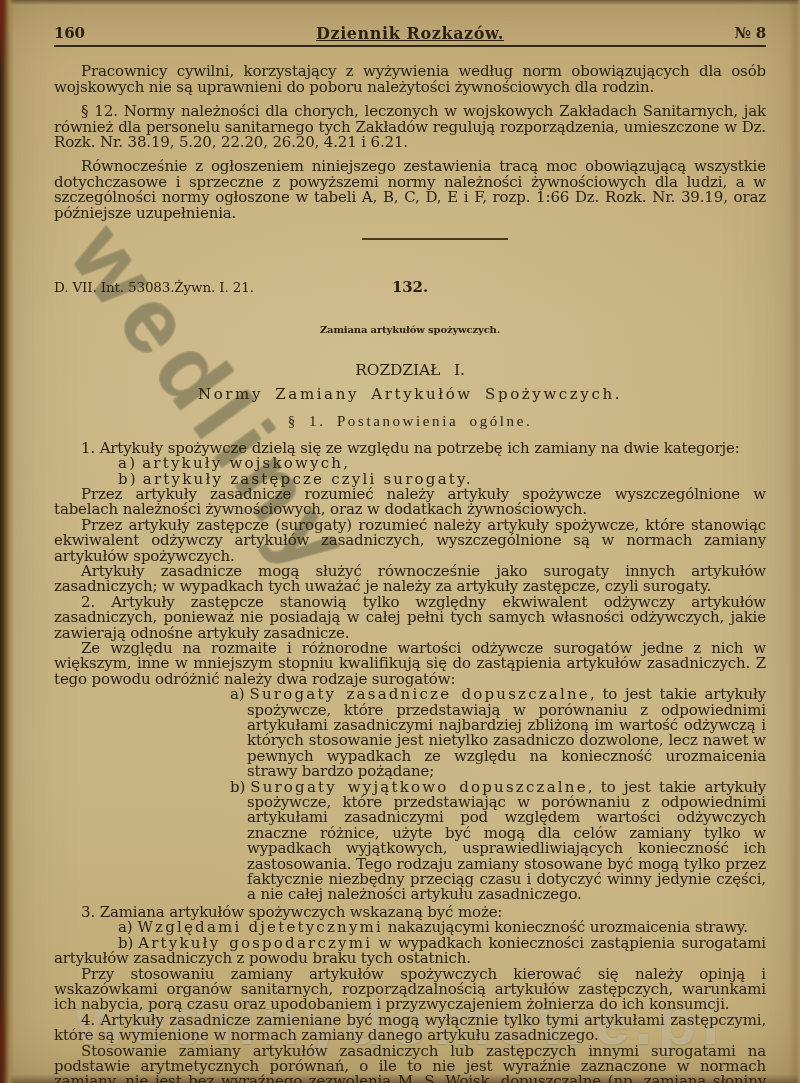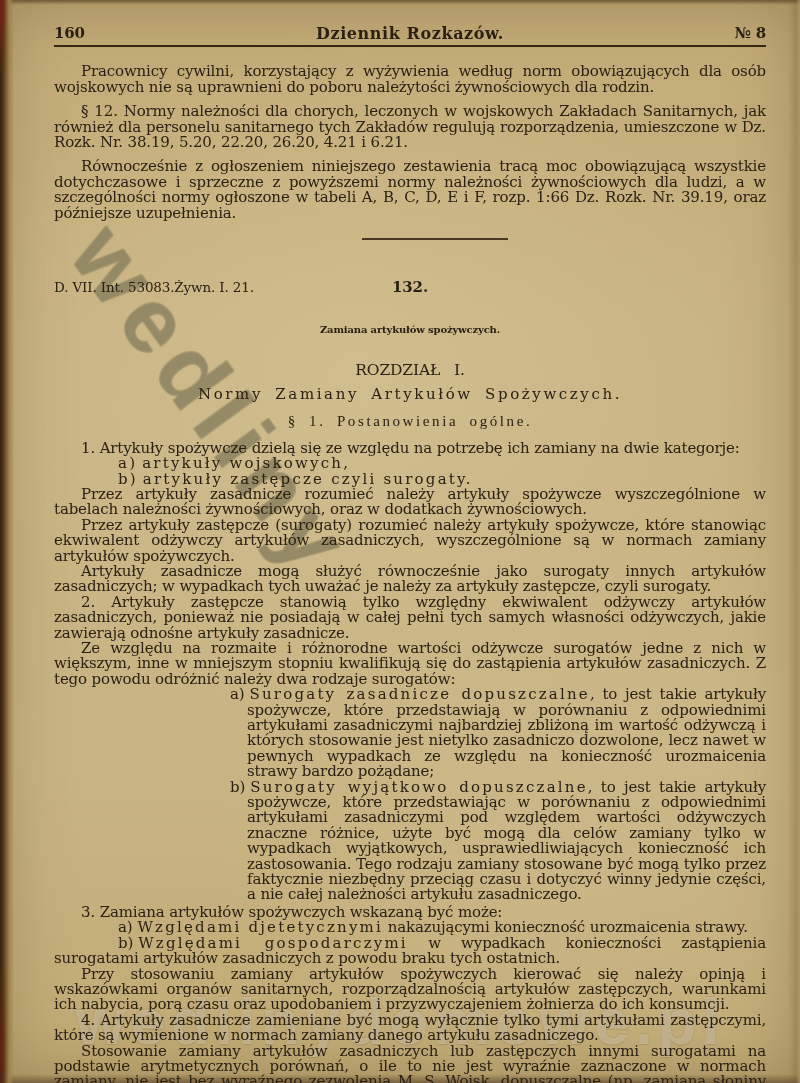--- a/index.html
+++ b/index.html
@@ -67,21 +67,21 @@
     position: absolute; left: 54px; top: 26px; width: 712px; z-index: 4;
     font-size: 15px; line-height: 15.4px; letter-spacing: -0.15px;
   }
 
   .masthead {
     display: flex; align-items: flex-end;
     border-bottom: 2px solid #332715;
     padding-bottom: 4px;
   }
   .masthead .pageno { font-weight: bold; font-size: 15px; width: 120px; }
-  .masthead .journal { flex: 1; text-align: center; font-weight: bold; font-size: 16px; letter-spacing: 0.6px; }
+  .masthead .journal { flex: 1; text-align: center; font-weight: bold; font-size: 16px; letter-spacing: 0.6px; text-decoration: underline; }
   .masthead .issue { width: 120px; text-align: right; font-weight: bold; font-size: 15px; }
 
   .intro { margin-top: 17px; }
 
   p.par { margin: 0 0 9px 0; text-align: justify; text-indent: 27px; }
   p.par:last-child { margin-bottom: 0; }
 
   .divider {
     width: 146px; height: 2px; background: #473723;
     margin: 17px 0 0 308px;
@@ -152,20 +152,20 @@
       <p class="list"><span class="marker">b)</span><span class="spaced">artykuły zastępcze czyli surogaty.</span></p>
       <p class="indent"><span>Przez artykuły zasadnicze rozumieć należy artykuły spożywcze wyszczególnione w tabelach należności żywnościowych, oraz w dodatkach żywnościowych.</span></p>
       <p class="indent"><span>Przez artykuły zastępcze (surogaty) rozumieć należy artykuły spożywcze, które stanowiąc ekwiwalent odżywczy artykułów zasadniczych, wyszczególnione są w normach zamiany artykułów spożywczych.</span></p>
       <p class="indent"><span>Artykuły zasadnicze mogą służyć równocześnie jako surogaty innych artykułów zasadniczych; w wypadkach tych uważać je należy za artykuły zastępcze, czyli surogaty.</span></p>
       <p class="indent"><span>2. Artykuły zastępcze stanowią tylko względny ekwiwalent odżywczy artykułów zasadniczych, ponieważ nie posiadają w całej pełni tych samych własności odżywczych, jakie zawierają odnośne artykuły zasadnicze.</span></p>
       <p class="indent"><span>Ze względu na rozmaite i różnorodne wartości odżywcze surogatów jedne z nich w większym, inne w mniejszym stopniu kwalifikują się do zastąpienia artykułów zasadniczych. Z tego powodu odróżnić należy dwa rodzaje surogatów:</span></p>
       <p class="sub"><span class="marker">a)</span><span class="spaced">Surogaty zasadnicze dopuszczalne</span><span>, to jest takie artykuły spożywcze, które przedstawiają w porównaniu z odpowiednimi artykułami zasadniczymi najbardziej zbliżoną im wartość odżywczą i których stosowanie jest nietylko zasadniczo dozwolone, lecz nawet w pewnych wypadkach ze względu na konieczność urozmaicenia strawy bardzo pożądane;</span></p>
       <p class="sub"><span class="marker">b)</span><span class="spaced">Surogaty wyjątkowo dopuszczalne</span><span>, to jest takie artykuły spożywcze, które przedstawiając w porównaniu z odpowiednimi artykułami zasadniczymi pod względem wartości odżywczych znaczne różnice, użyte być mogą dla celów zamiany tylko w wypadkach wyjątkowych, usprawiedliwiających konieczność ich zastosowania. Tego rodzaju zamiany stosowane być mogą tylko przez faktycznie niezbędny przeciąg czasu i dotyczyć winny jedynie części, a nie całej należności artykułu zasadniczego.</span></p>
       <p class="indent gap-s"><span>3. Zamiana artykułów spożywczych wskazaną być może:</span></p>
       <p class="list2"><span class="marker">a)</span><span class="spaced">Względami djetetycznymi</span><span> nakazującymi konieczność urozmaicenia strawy.</span></p>
-      <p class="list2"><span class="marker">b)</span><span class="spaced">Względami gospodarczymi</span><span> w wypadkach konieczności zastąpienia surogatami artykułów zasadniczych z powodu braku tych ostatnich.</span></p>
+      <p class="list2"><span class="marker">b)</span><span class="spaced">Artykuły gospodarczymi</span><span> w wypadkach konieczności zastąpienia surogatami artykułów zasadniczych z powodu braku tych ostatnich.</span></p>
       <p class="indent"><span>Przy stosowaniu zamiany artykułów spożywczych kierować się należy opinją i wskazówkami organów sanitarnych, rozporządzalnością artykułów zastępczych, warunkami ich nabycia, porą czasu oraz upodobaniem i przyzwyczajeniem żołnierza do ich konsumcji.</span></p>
       <p class="indent"><span>4. Artykuły zasadnicze zamieniane być mogą wyłącznie tylko tymi artykułami zastępczymi, które są wymienione w normach zamiany danego artykułu zasadniczego.</span></p>
       <p class="indent"><span>Stosowanie zamiany artykułów zasadniczych lub zastępczych innymi surogatami na podstawie arytmetycznych porównań, o ile to nie jest wyraźnie zaznaczone w normach zamiany, nie jest bez wyraźnego zezwolenia M. S. Wojsk. dopuszczalne (np. zamiana słoniny mięsem).</span></p>
     </div>
 
   </div>
 </div>
 
 </body></html>

